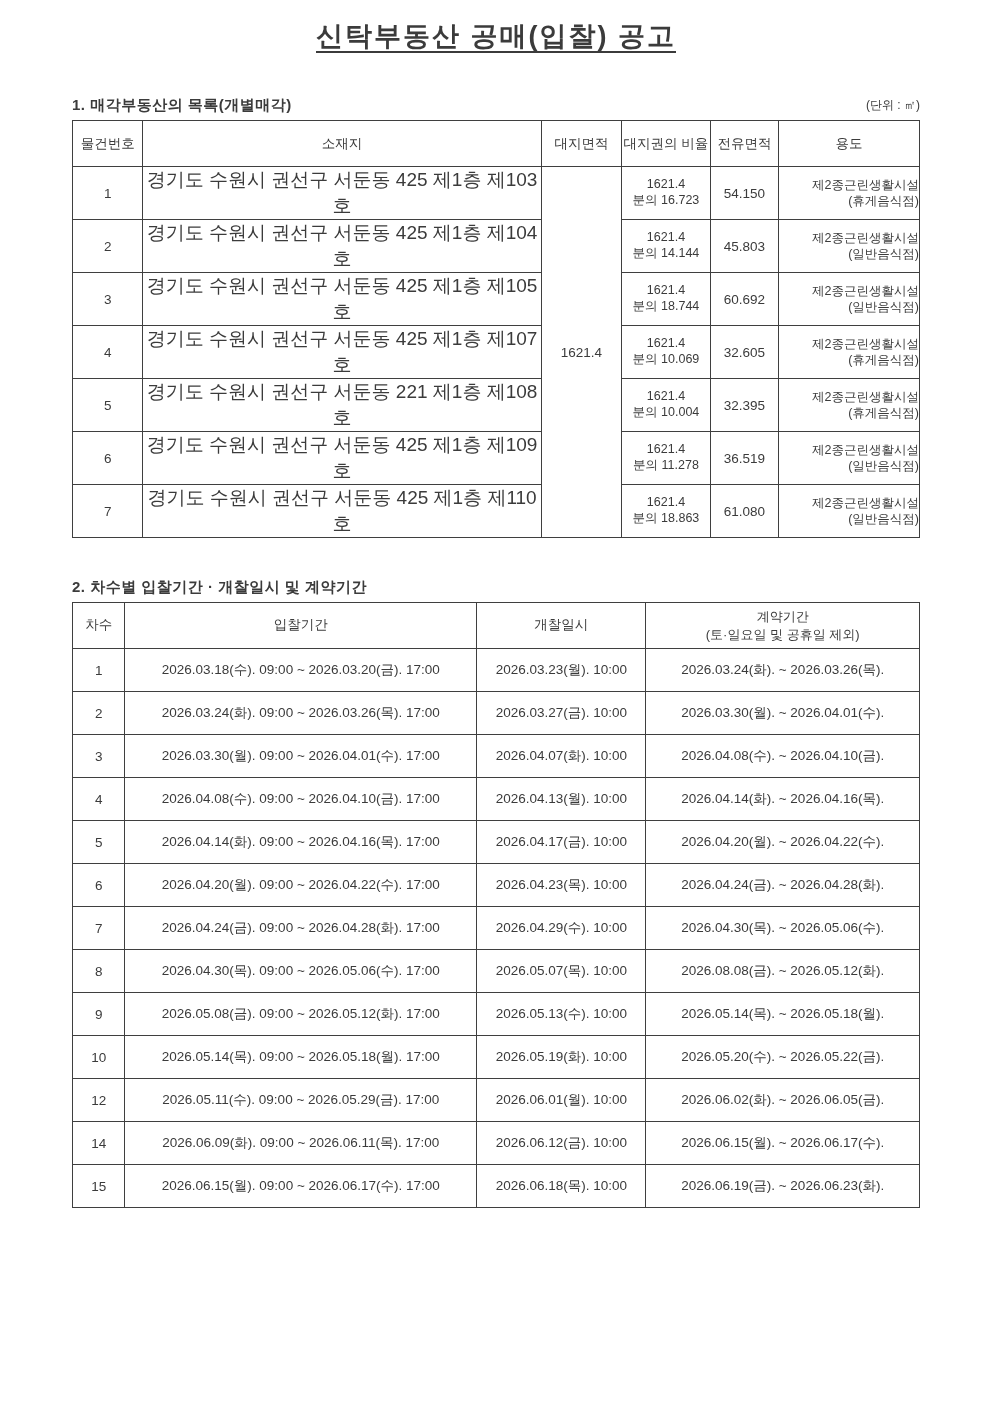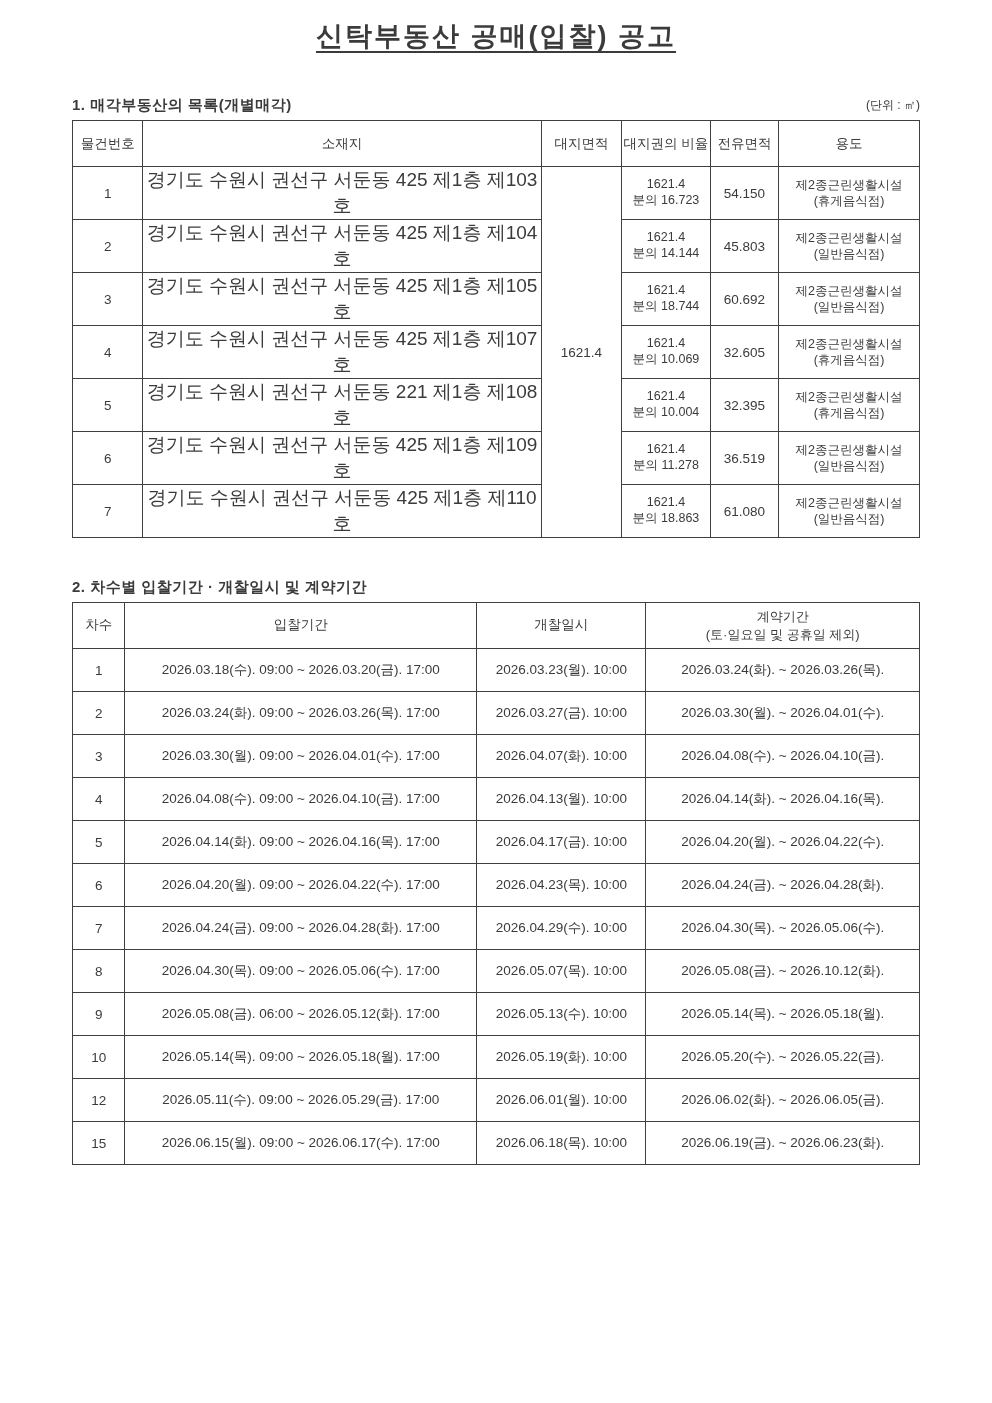--- a/index.html
+++ b/index.html
@@ -49,21 +49,21 @@
     font-size:13.5px;
     overflow:hidden;
   }
 
   
   #table1 th { height:46px; }
   #table1 td { height:42px; }
   #table1 .ratio { font-size:12.5px; line-height:1.25; padding:1px 2px; }
   #table1 .ratio .l1 { text-align:center; }
   #table1 .ratio .l2 { text-align:center; white-space:nowrap; }
-  #table1 .use  { font-size:12.5px; line-height:1.3; padding:1px 0; }
+  #table1 .use  { font-size:12.5px; line-height:1.3; padding:1px 0;text-align:right; }
   #table1 .addr { font-size:19px; }
   #table1 .land-area { font-size:13.5px; }
 
   
   #table2 th { height:46px; line-height:1.35; }
   #table2 td { height:43px; }
   #table2 .contract-head { font-size:13px; }
 </style>
 </head>
 <body>
@@ -275,46 +275,52 @@
     <td>7</td>
     <td>2026.04.24(금). 09:00 ~ 2026.04.28(화). 17:00</td>
     <td>2026.04.29(수). 10:00</td>
     <td>2026.04.30(목). ~ 2026.05.06(수).</td>
   </tr>
 
   <tr>
     <td>8</td>
     <td>2026.04.30(목). 09:00 ~ 2026.05.06(수). 17:00</td>
     <td>2026.05.07(목). 10:00</td>
-    <td>2026.05.08(금). ~ 2026.10.12(화).</td>
+    <td>2026.08.08(금). ~ 2026.05.12(화).</td>
   </tr>
 
   <tr>
     <td>9</td>
-    <td>2026.05.08(금). 06:00 ~ 2026.05.12(화). 17:00</td>
+    <td>2026.05.08(금). 09:00 ~ 2026.05.12(화). 17:00</td>
     <td>2026.05.13(수). 10:00</td>
     <td>2026.05.14(목). ~ 2026.05.18(월).</td>
   </tr>
 
   <tr>
     <td>10</td>
     <td>2026.05.14(목). 09:00 ~ 2026.05.18(월). 17:00</td>
     <td>2026.05.19(화). 10:00</td>
     <td>2026.05.20(수). ~ 2026.05.22(금).</td>
   </tr>
 
 
   <tr>
     <td>12</td>
     <td>2026.05.11(수). 09:00 ~ 2026.05.29(금). 17:00</td>
     <td>2026.06.01(월). 10:00</td>
     <td>2026.06.02(화). ~ 2026.06.05(금).</td>
   </tr>
 
 
+  <tr>
+    <td>14</td>
+    <td>2026.06.09(화). 09:00 ~ 2026.06.11(목). 17:00</td>
+    <td>2026.06.12(금). 10:00</td>
+    <td>2026.06.15(월). ~ 2026.06.17(수).</td>
+  </tr>
 
   <tr>
     <td>15</td>
     <td>2026.06.15(월). 09:00 ~ 2026.06.17(수). 17:00</td>
     <td>2026.06.18(목). 10:00</td>
     <td>2026.06.19(금). ~ 2026.06.23(화).</td>
   </tr>
 </tbody>
   </table>
 

